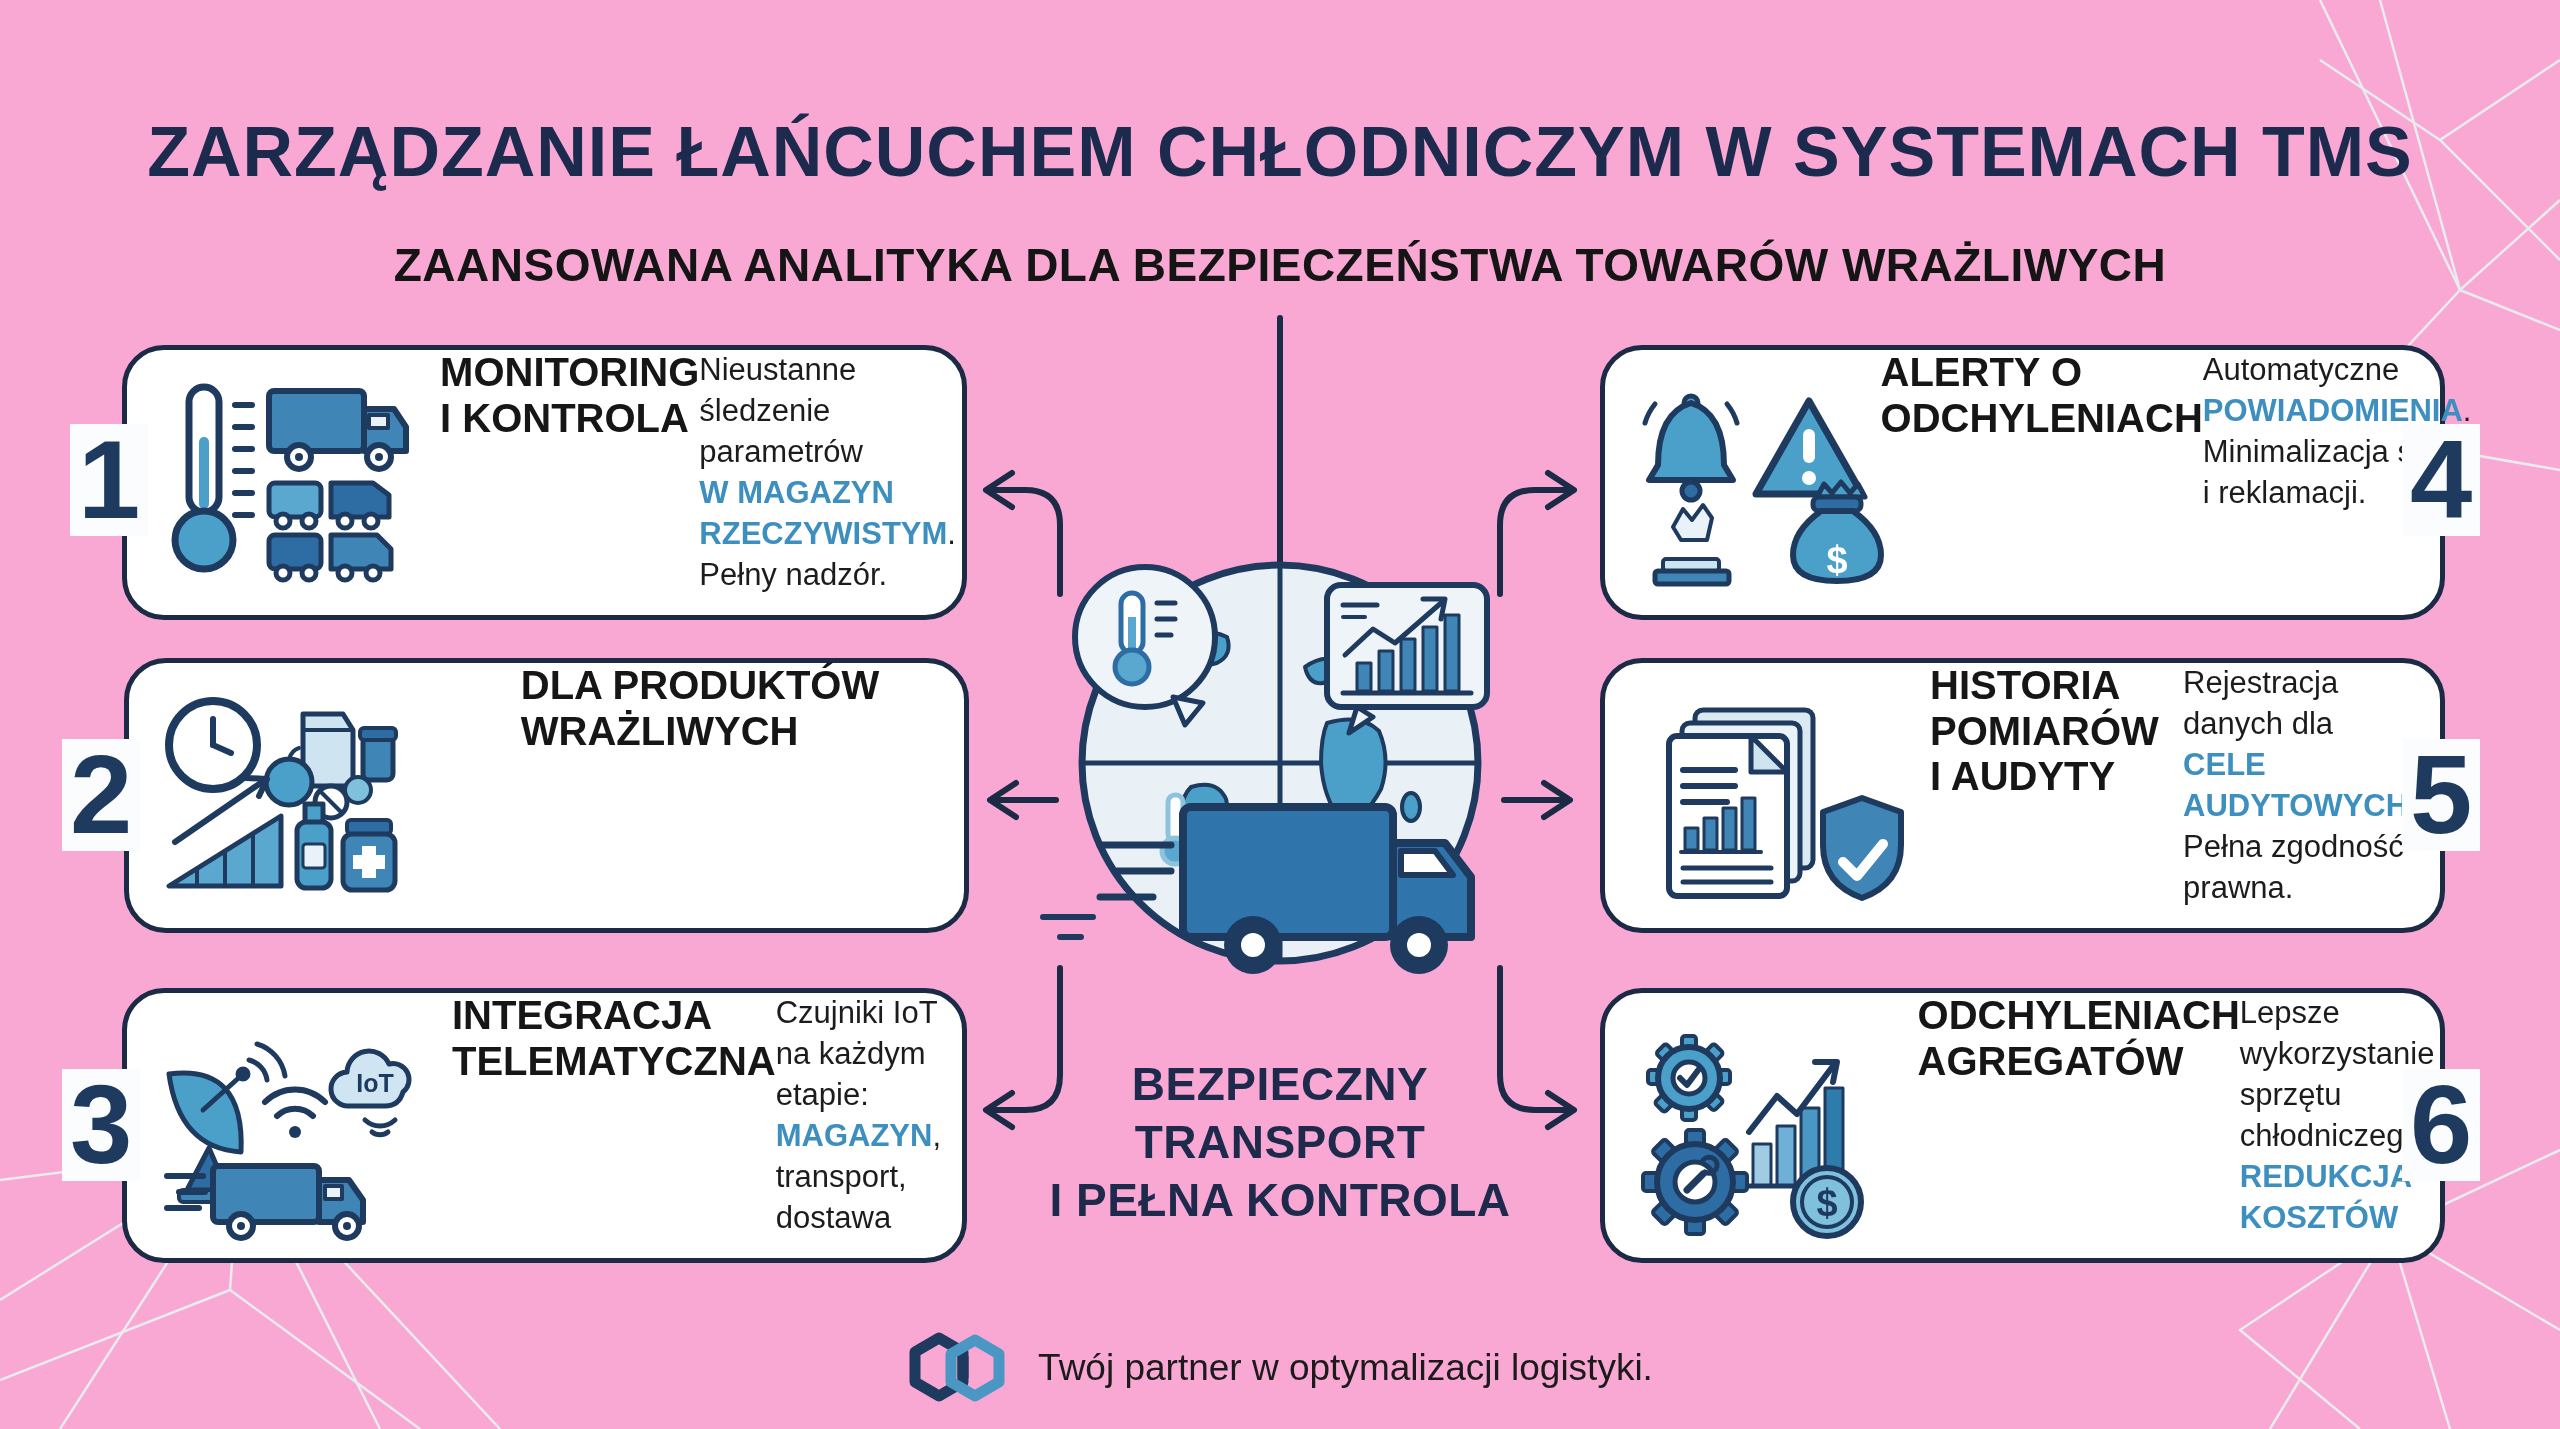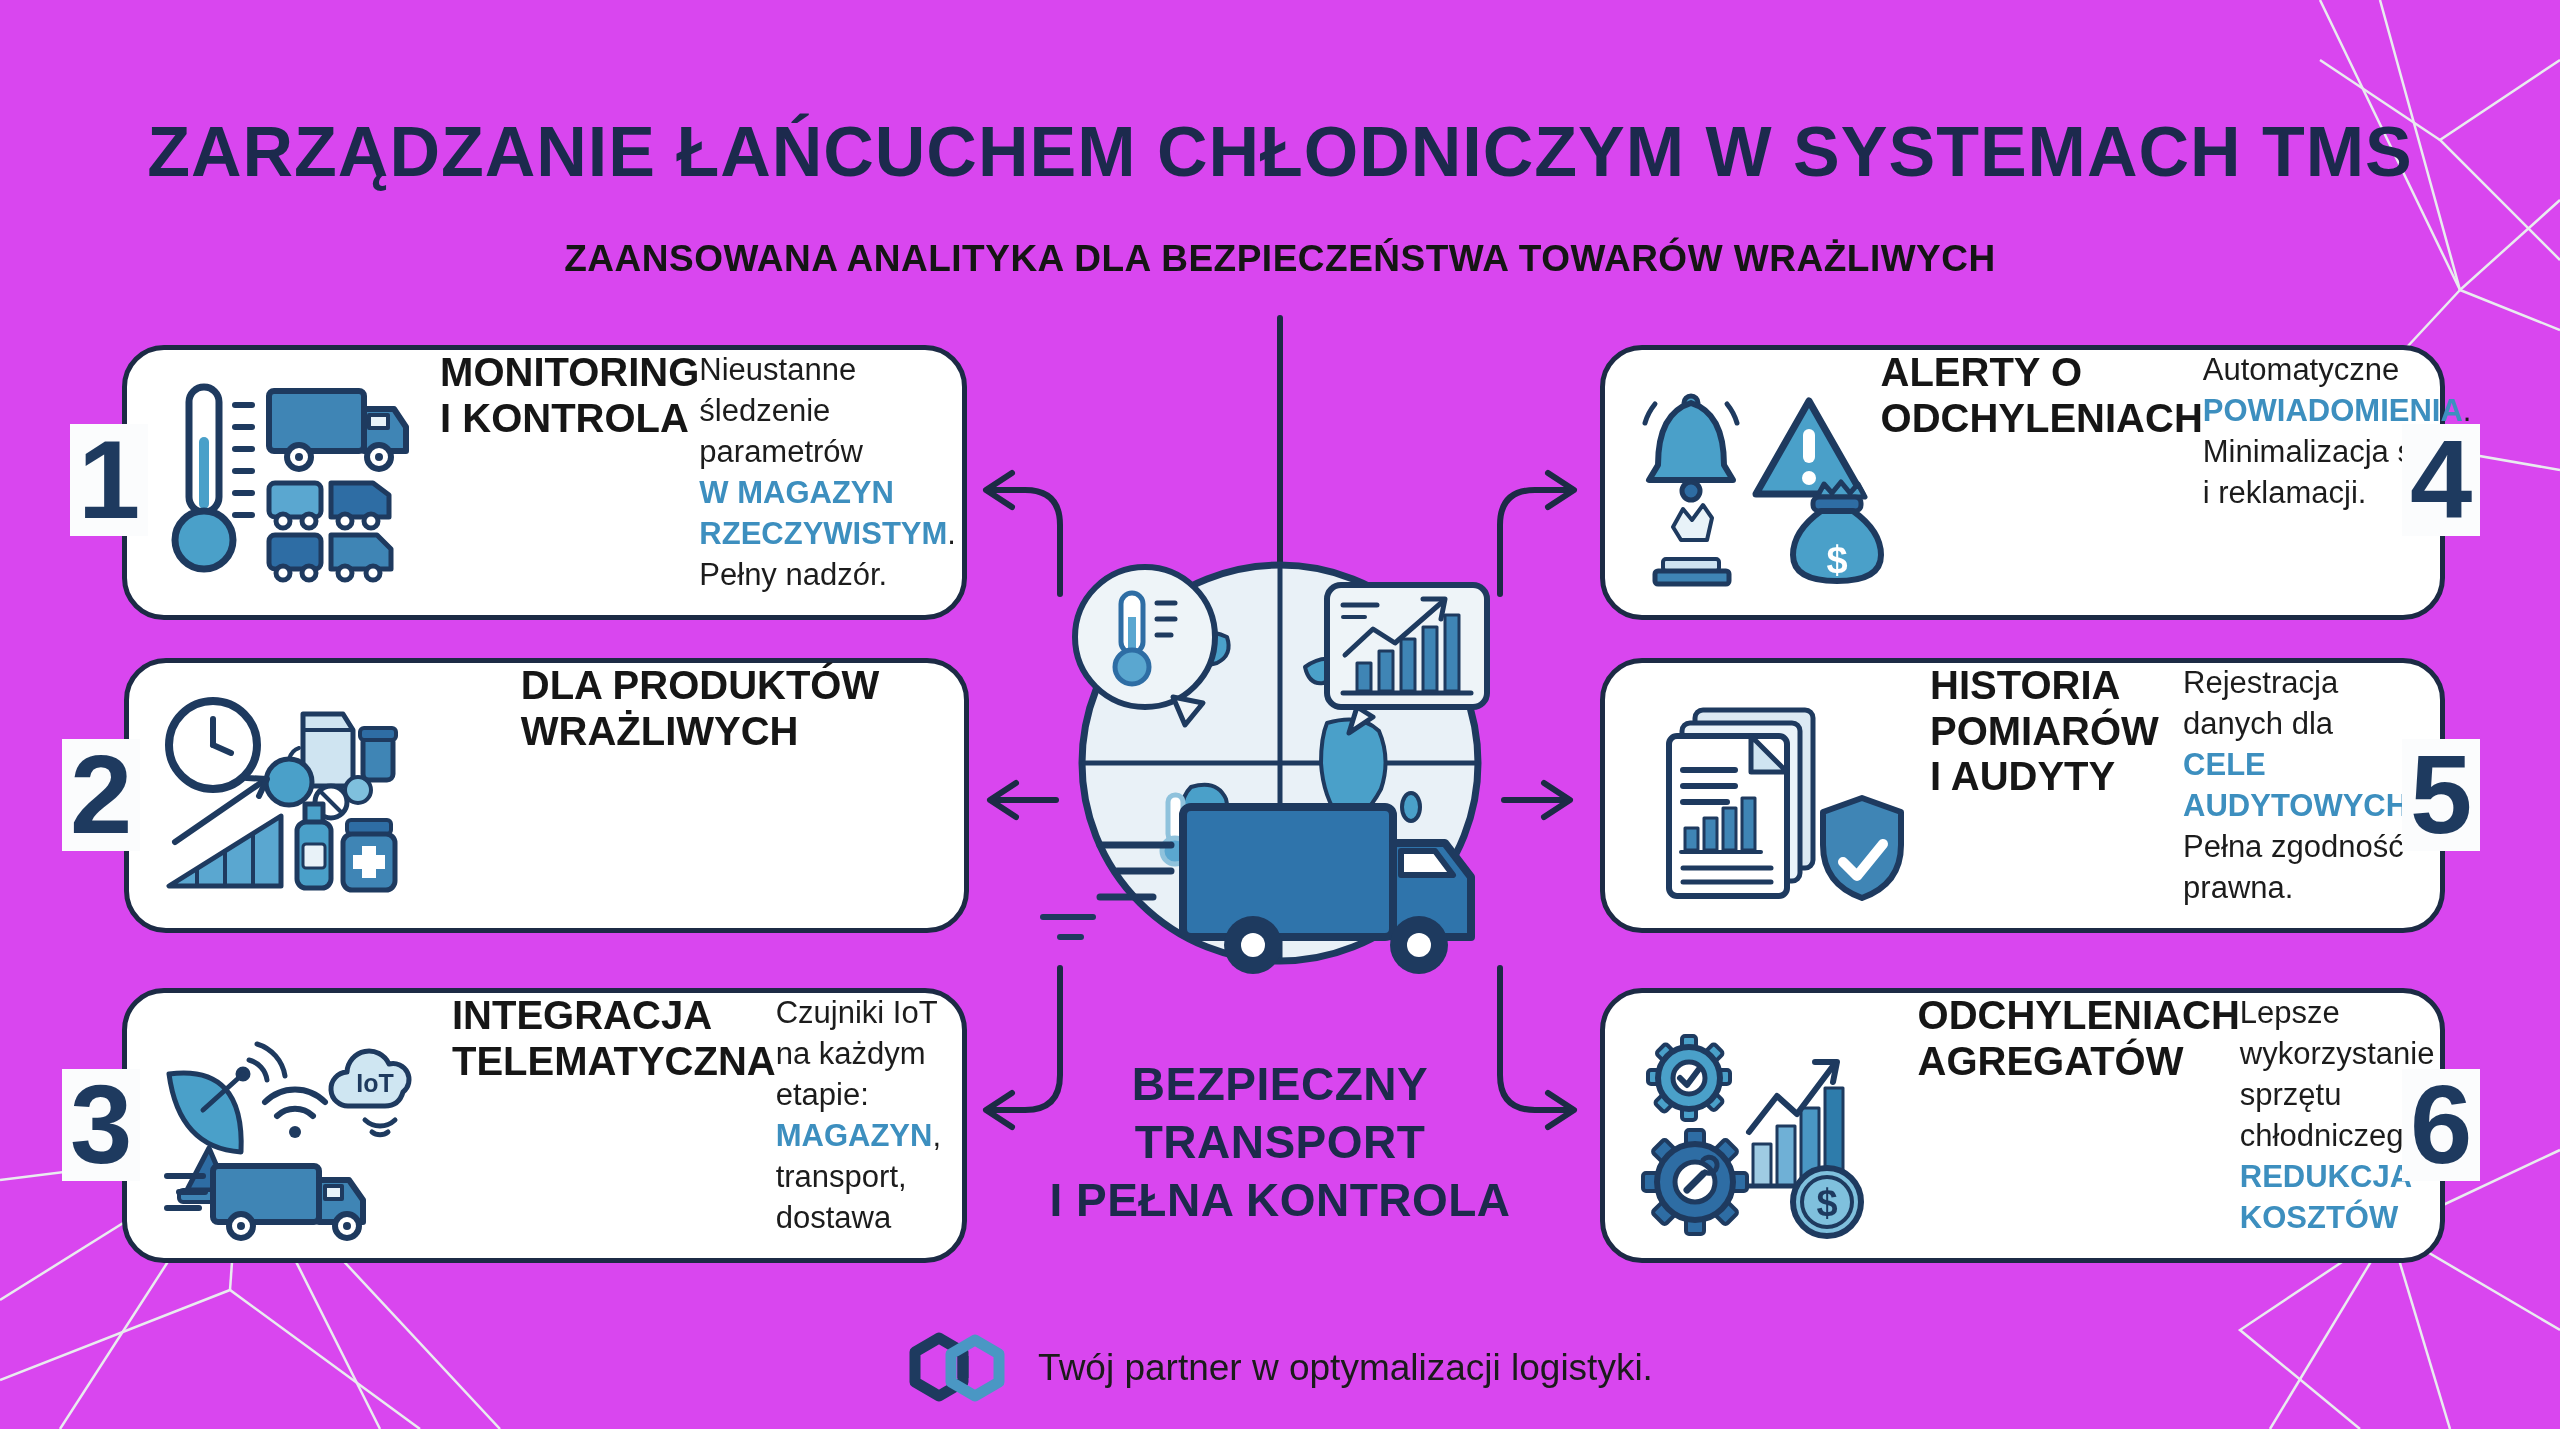--- a/index.html
+++ b/index.html
@@ -1,21 +1,21 @@
 <!DOCTYPE html>
 <html><head>
 <meta charset="utf-8">
 <style>
   html,body{margin:0;padding:0;}
   body{font-family:"Liberation Sans", sans-serif; background:#fbfcfd;}
-  .canvas{position:relative;width:2560px;height:1429px;background:#d946ef;overflow:hidden;}
+  .canvas{position:relative;width:2560px;height:1429px;background:#f9a8d4;overflow:hidden;}
   .abs{position:absolute;}
   .title{width:100%;text-align:center;top:112px;font-size:70px;font-weight:800;
          color:#1c2a4d;letter-spacing:1px;}
-  .subtitle{width:100%;text-align:center;top:238px;font-size:37px;font-weight:600;color:#151515;letter-spacing:.5px;}
+  .subtitle{width:100%;text-align:center;top:238px;font-size:46px;font-weight:600;color:#151515;letter-spacing:.5px;}
   .infobox{width:845px;height:275px;background:#ffffff;border:5px solid #1c2b45;border-radius:42px;
            box-sizing:border-box;z-index:2;}
   .boxicon{position:absolute;left:26px;top:22px;width:290px;height:230px;}
   .boxtext{position:absolute;left:325px;right:18px;top:0;bottom:0;display:flex;flex-direction:row;justify-content:center;}
   .boxheading{font-size:40px;font-weight:800;color:#161616;line-height:1.14;white-space:pre-line;margin-bottom:13px;}
   .boxbody{font-size:31px;font-weight:500;color:#1c1c1c;line-height:1.32;}
   .boxbody .accent{color:#3d8fbf;font-weight:800;}
   .num{font-size:112px;font-weight:800;color:#1e3a5f;line-height:1;z-index:3;background:#fbfcfd;padding:0 8px;}
   .centerlabel{left:955px;width:650px;top:1056px;text-align:center;font-size:46px;font-weight:800;
                color:#1d2a4c;line-height:1.26;white-space:pre-line;z-index:2;letter-spacing:.5px;}

